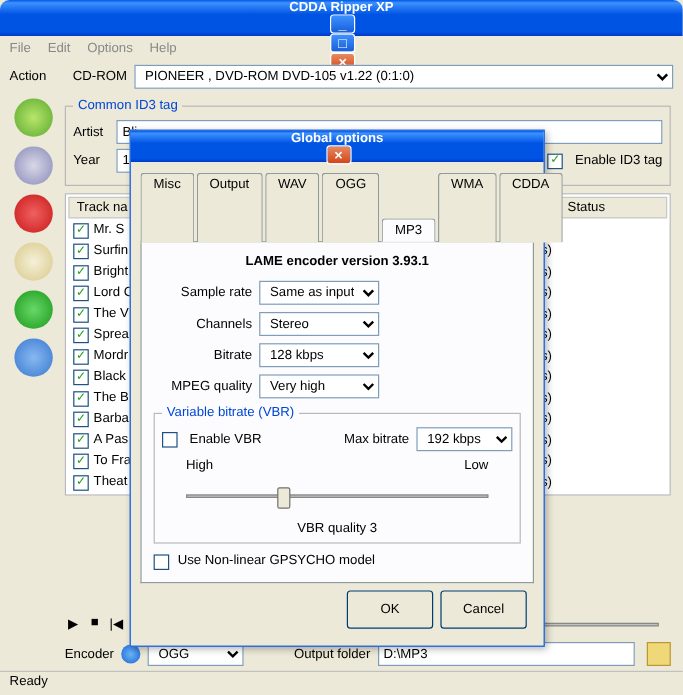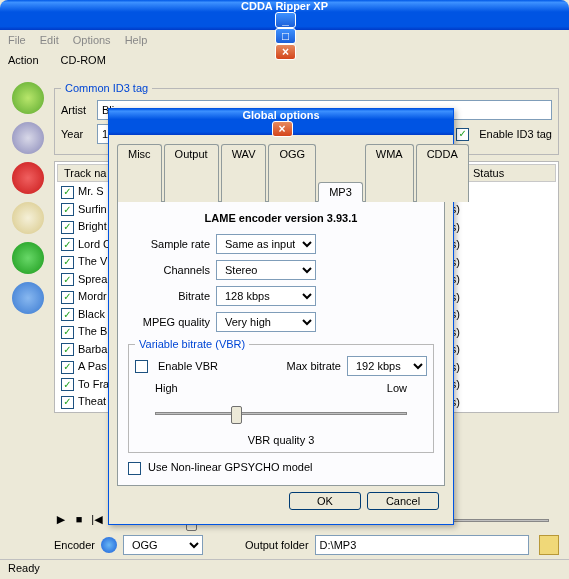--- a/index.html
+++ b/index.html
@@ -27,21 +27,21 @@
 .dialog { position: absolute; left: 108px; top: 108px; width: 346px; background: #ece9d8; border: 1px solid #0054e3; box-shadow: 2px 2px 6px rgba(0,0,0,0.3); }
 .dialog .titlebar { height: 26px; font-size: 12px; border-radius: 0; }
 .dlg-body { padding: 8px; }
 .tabs { display: flex; border-bottom: 1px solid #919b9c; }
 .tab { padding: 3px 10px; border: 1px solid #919b9c; border-bottom: none; background: #ece9d8; margin-right: 2px; border-radius: 3px 3px 0 0; position: relative; top: 1px; }
 .tab.active { background: #fcfcfe; border-bottom: 1px solid #fcfcfe; margin-top: 38px; }
 .tab-content { background: #fcfcfe; border: 1px solid #919b9c; border-top: none; padding: 10px; }
 .form-row { display: flex; align-items: center; margin-bottom: 6px; }
 .form-row .lbl { width: 82px; text-align: right; margin-right: 6px; }
 .dlg-buttons { display: flex; justify-content: flex-end; gap: 6px; padding: 6px; }
-button.std { width: 72px; height: 18px; background: #ece9d8; border: 1px solid #003c74; border-radius: 3px; }
+button.std { width: 72px; height: 32px; background: #ece9d8; border: 1px solid #003c74; border-radius: 3px; }
 .slider { position: relative; height: 24px; margin: 8px 20px; }
 .slider-track { position: absolute; top: 10px; left: 0; right: 0; height: 3px; background: #c0c0c0; border: 1px solid #888; }
 .slider-thumb { position: absolute; top: 4px; left: 30%; width: 11px; height: 18px; background: #ece9d8; border: 1px solid #707070; border-radius: 2px; }
 .bottom-controls { position: absolute; bottom: 24px; left: 54px; right: 10px; }
 .statusbar { position: absolute; bottom: 0; left: 0; right: 0; height: 20px; background: #ece9d8; border-top: 1px solid #c0c0c0; padding: 2px 8px; }
 .transport { display: flex; gap: 4px; align-items: center; margin-bottom: 6px; }
 .tbtn { width: 14px; height: 14px; display: flex; align-items: center; justify-content: center; }
 .progress-slider { flex: 1; height: 20px; margin: 0 10px; position: relative; }
 .globe-icon { width: 16px; height: 16px; background: radial-gradient(circle,#6ab7f5,#1a5fd8); border-radius: 50%; }
 </style>
@@ -60,20 +60,23 @@
   <span>File</span>
   <span>Edit</span>
   <span>Options</span>
   <span>Help</span>
 </div>
 
 <div class="toolbar-row">
   <span class="label">Action</span>
   <span style="width:10px"></span>
   <span class="label">CD-ROM</span>
+  <select style="flex:1">
+    <option>PIONEER , DVD-ROM DVD-105  v1.22 (0:1:0)</option>
+  </select>
 </div>
 
 <div class="sidebar">
   <div class="sidebtn" style="background:radial-gradient(circle,#b8e66b,#5aa82e)"></div>
   <div class="sidebtn" style="background:radial-gradient(circle,#d8d8e8,#8888b8)"></div>
   <div class="sidebtn" style="background:radial-gradient(circle,#f06060,#c81818)"></div>
   <div class="sidebtn" style="background:radial-gradient(circle,#f5f0d8,#d8c888)"></div>
   <div class="sidebtn" style="background:radial-gradient(circle,#68d868,#1a981a)"></div>
   <div class="sidebtn" style="background:radial-gradient(circle,#88b8f0,#3878d0)"></div>
 </div>

